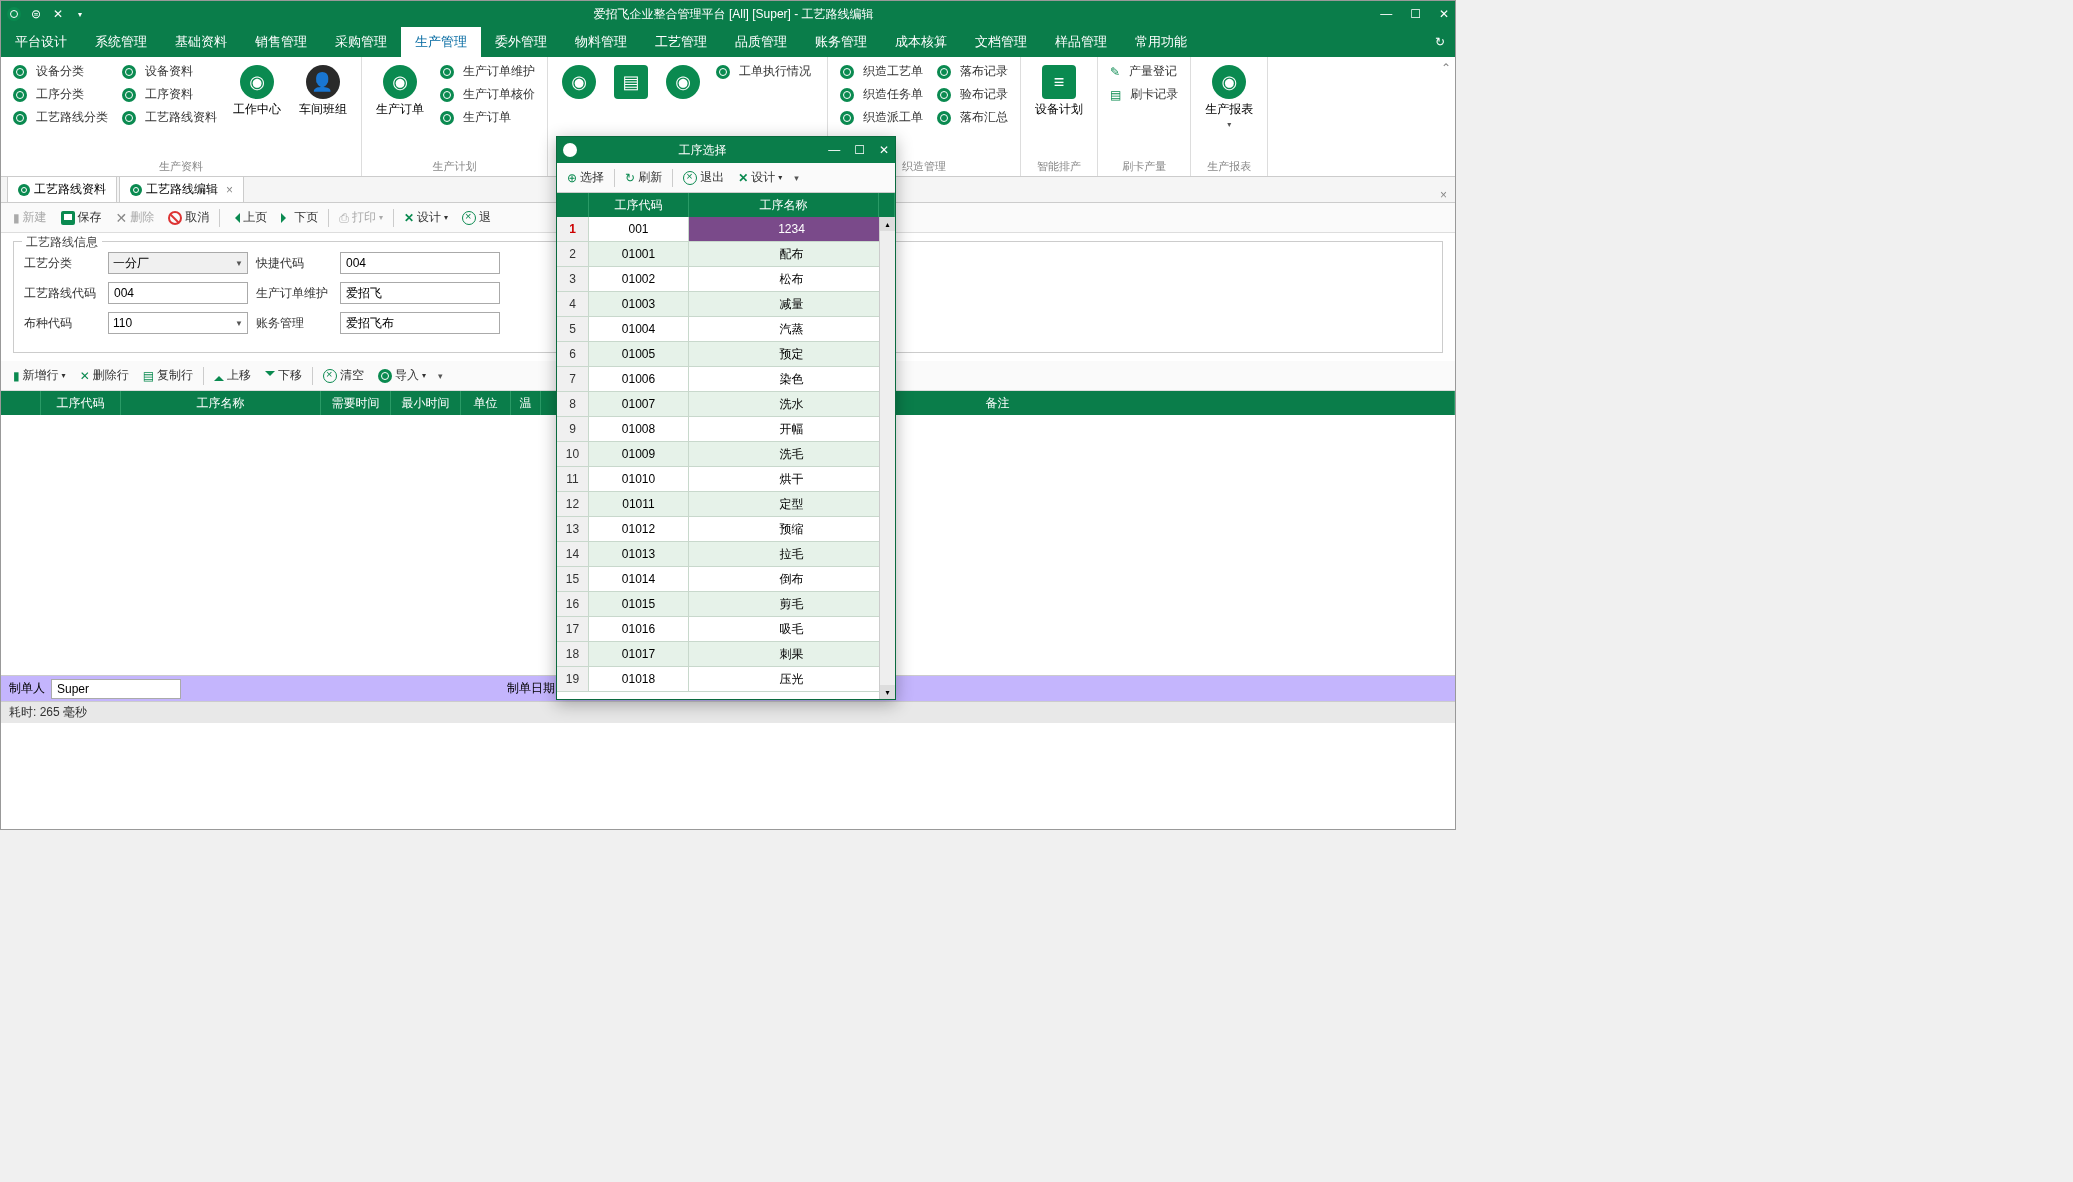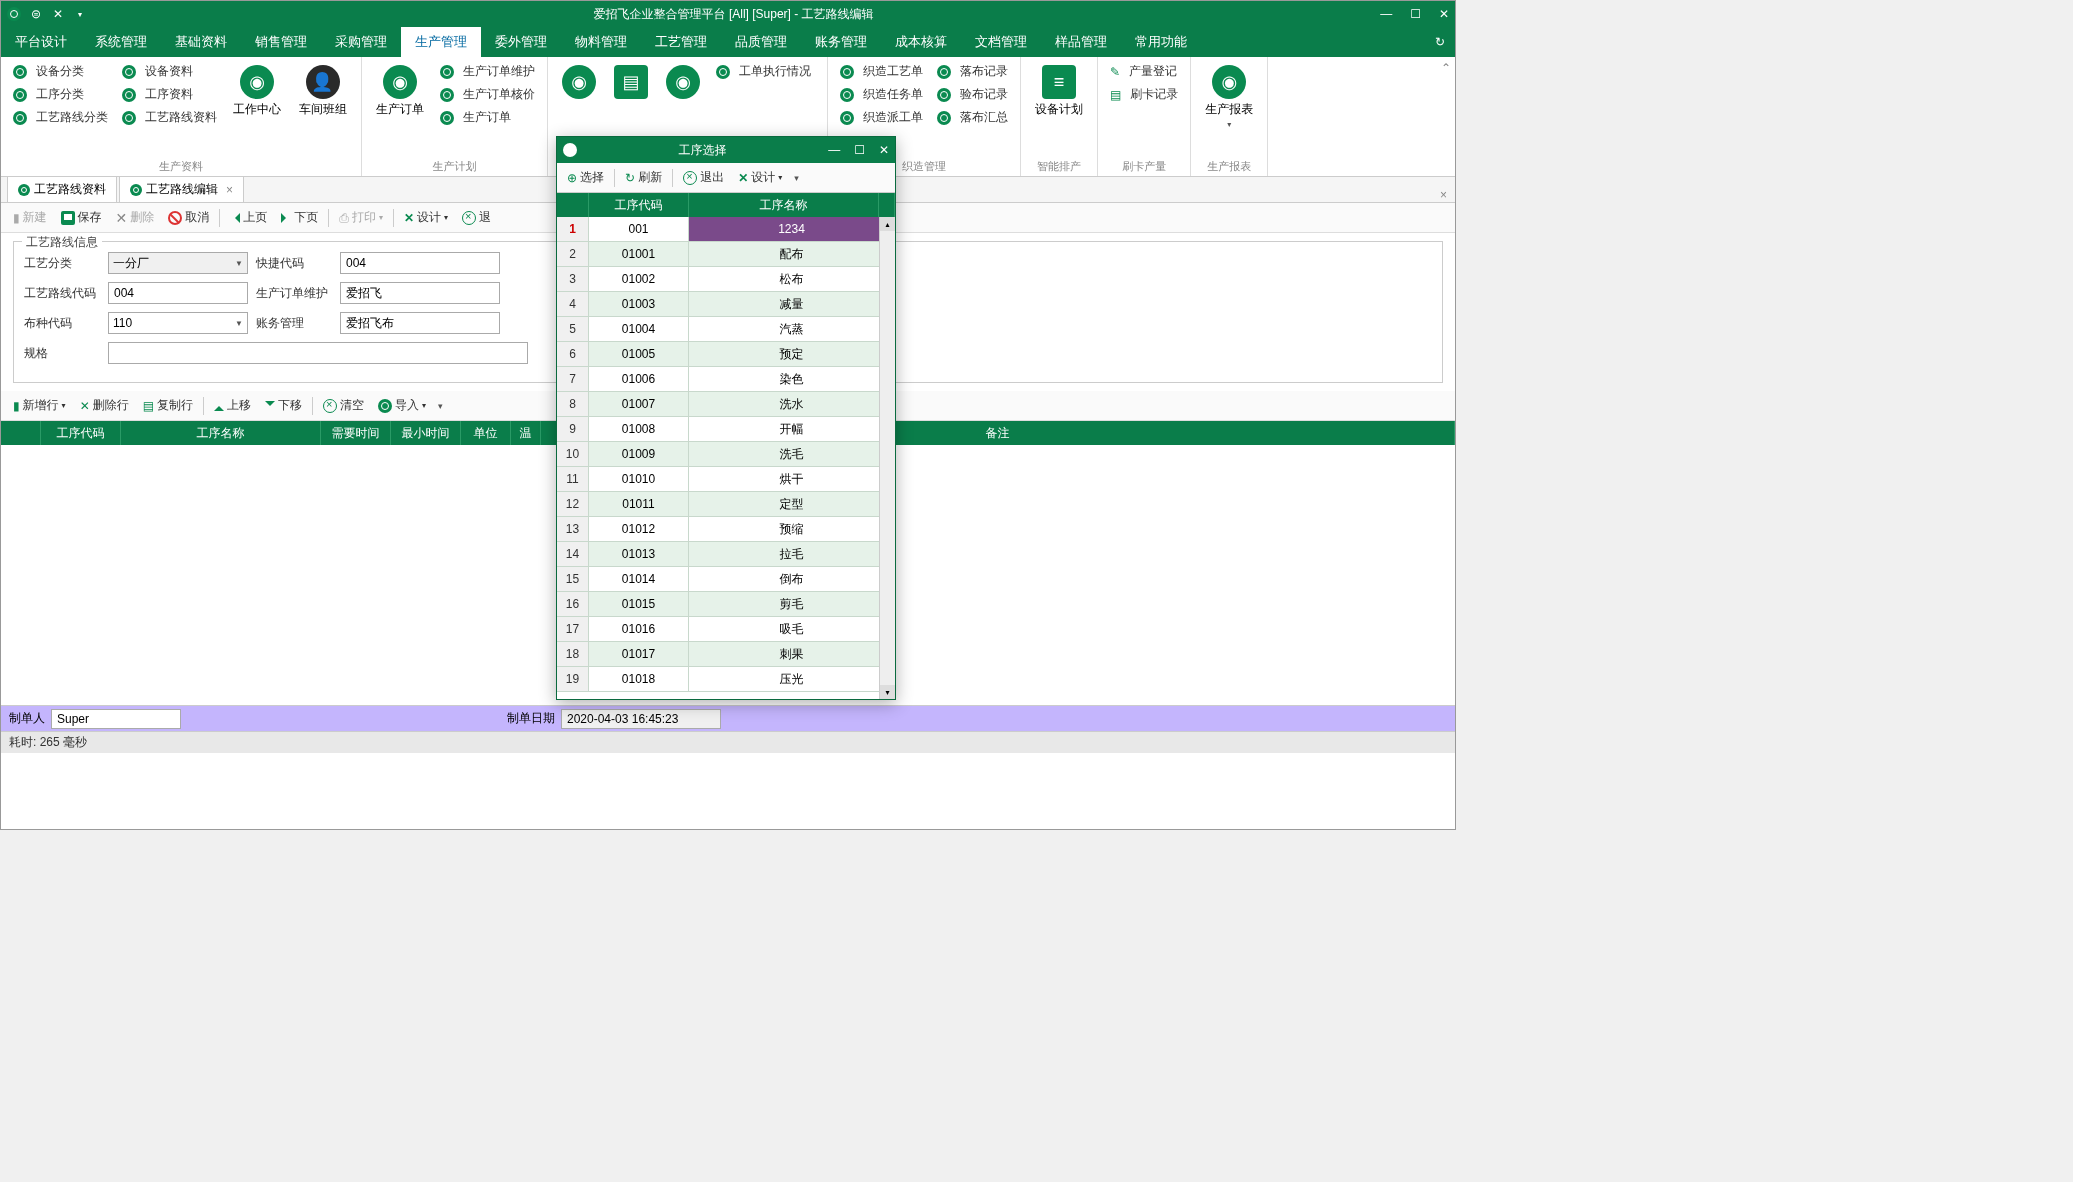--- a/index.html
+++ b/index.html
@@ -357,24 +357,20 @@
       </div>
       <div class="frow">
         <div class="flabel">布种代码</div>
         <div class="fselect" style="width:140px;background:#fff">
             <span>110</span>
             <span class="arr">▼</span>
           </div>
         <div class="flabel">账务管理</div>
         <input class="finput" style="width: 160px;" value="爱招飞布">
       </div>
-      <div class="frow">
-        <div class="flabel">规格</div>
-        <input class="finput" style="width: 420px;" value="">
-      </div>
     </div>
   </div>
 
   <div class="toolbar">
     <div class="tbtn">
         <span style="color:#0a8a50">▮</span>
         <span>新增行</span>
         <span style="font-size:8px">▾</span>
       </div>
     <div class="tbtn">

